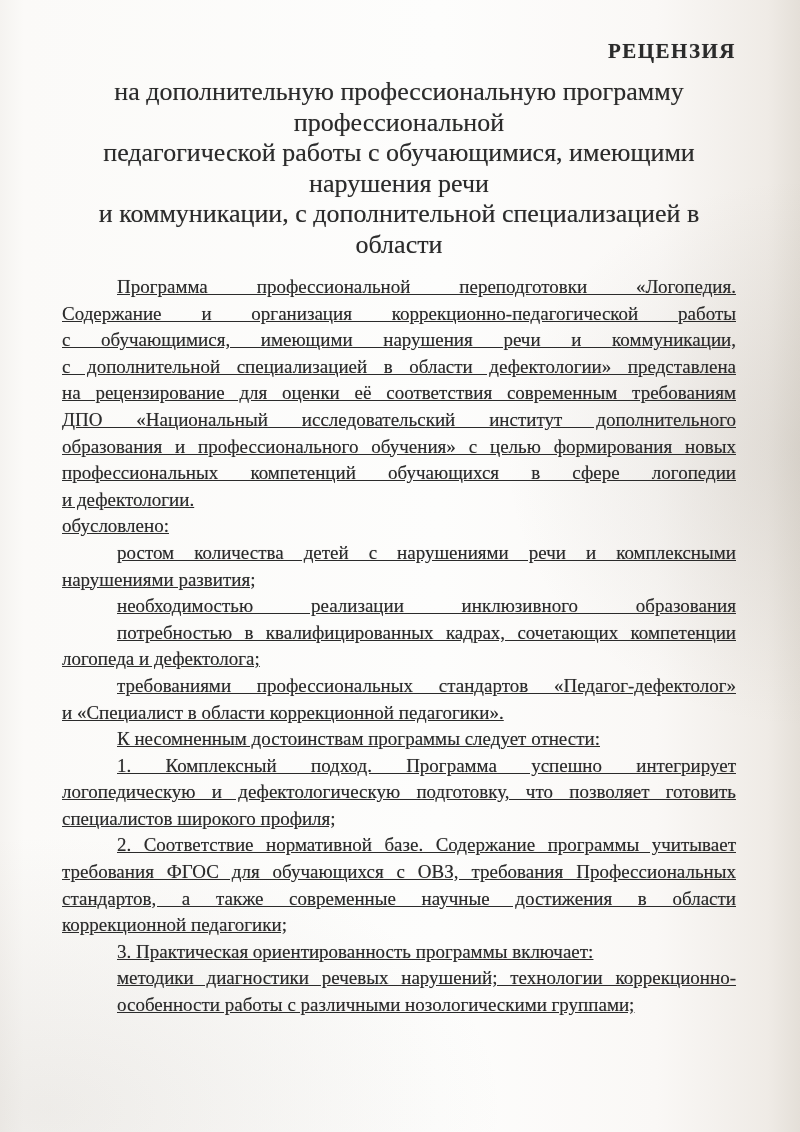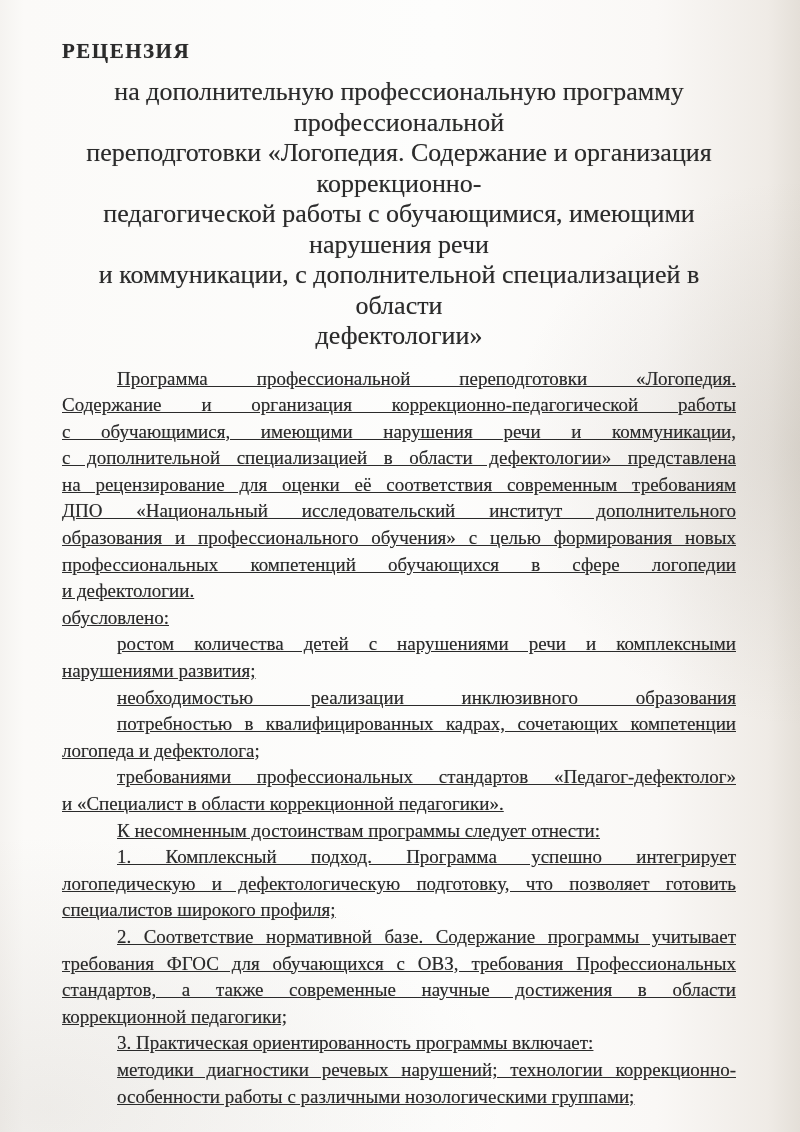--- a/index.html
+++ b/index.html
@@ -25,21 +25,21 @@
     padding: 38px 64px 0 62px;
     
     text-shadow: 0 0 0.7px rgba(70, 70, 70, 0.55);
   }
   .title {
     margin: 0 0 13px 0;
     font-size: 21px;
     line-height: 26px;
     font-weight: 700;
     letter-spacing: 1.5px;
-    text-align: left;
+    text-align: right;
   }
   .subtitle {
     margin: 0 auto 14px auto;
     font-size: 26px;
     line-height: 30.5px;
     text-align: center;
   }
   .doc-body {
     font-size: 19px;
     line-height: 26.6px;
@@ -55,24 +55,22 @@
 </style>
 </head>
 <body>
 
 <div class="page">
 
   <h1 class="title">РЕЦЕНЗИЯ</h1>
 
   <div class="subtitle">
     <div>на дополнительную профессиональную программу профессиональной</div>
-    <div>переподготовки «Логопедия. Содержание и организация коррекционно-</div>
     <div>педагогической работы с обучающимися, имеющими нарушения речи</div>
     <div>и коммуникации, с дополнительной специализацией в области</div>
-    <div>дефектологии»</div>
   </div>
 
   <div class="doc-body">
 
     <div class="para">
       <div class="line first">Программа профессиональной переподготовки «Логопедия.</div>
       <div class="line">Содержание и организация коррекционно-педагогической работы</div>
       <div class="line">с обучающимися, имеющими нарушения речи и коммуникации,</div>
       <div class="line">с дополнительной специализацией в области дефектологии» представлена</div>
       <div class="line">на рецензирование для оценки её соответствия современным требованиям</div>

